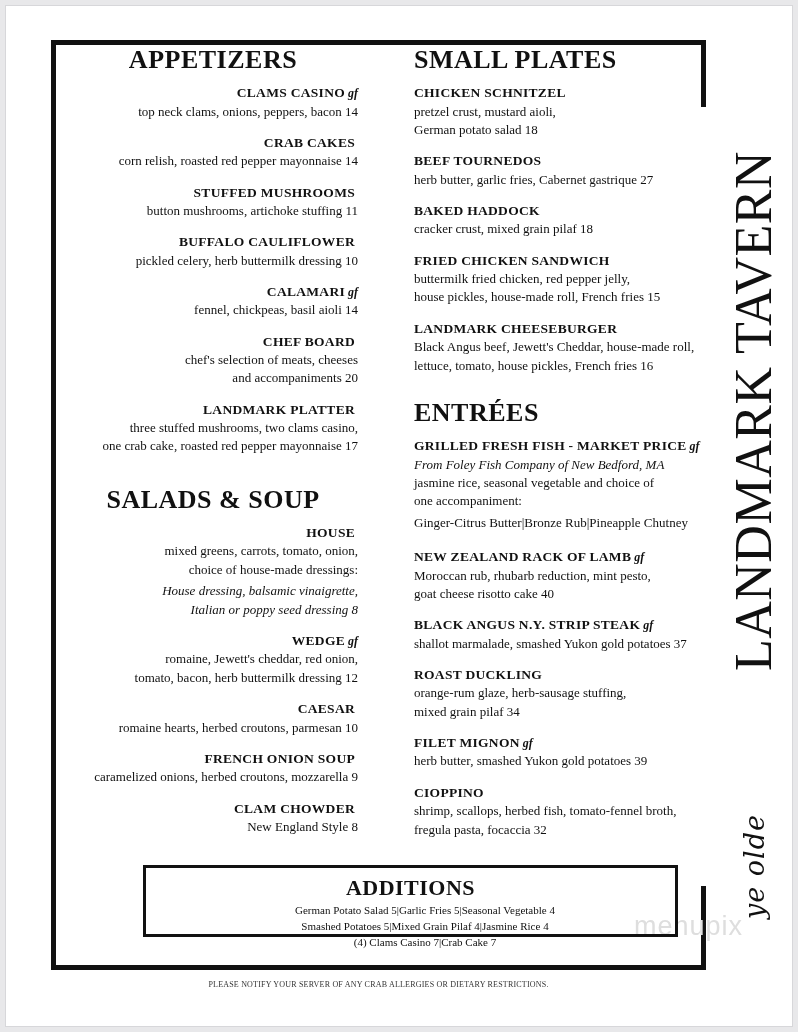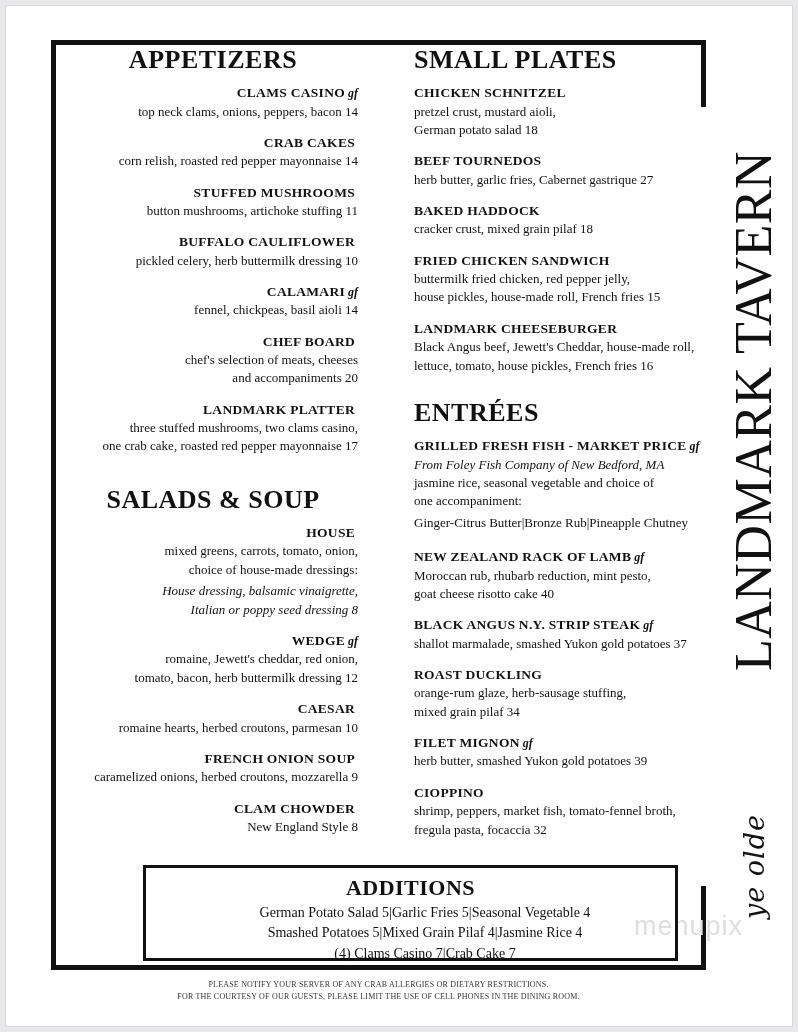--- a/index.html
+++ b/index.html
@@ -157,34 +157,34 @@
   }
   .item-desc.italic { font-style: italic; }
   .desc-gap { margin-top: 3px; }
 
   
   .additions {
     position: absolute;
     left: 137px;
     top: 859px;
     width: 535px;
-    height: 96px;
+    height: 72px;
     border: 3px solid #111;
     box-sizing: border-box;
     text-align: center;
     padding-top: 7px;
   }
   .additions-title {
     font-size: 22px;
     font-weight: bold;
     letter-spacing: 0.5px;
     margin-bottom: 2px;
   }
   .additions-line {
-    font-size: 14px;
+    font-size: 11px;
     line-height: 1.45;
     padding-left: 29px;
   }
 
   
   .footer {
     position: absolute;
     left: 50px;
     top: 973px;
     width: 645px;
@@ -358,32 +358,31 @@
         <div class="item-desc">mixed grain pilaf 34</div>
       </div>
 
       <div class="item">
         <div class="item-name"><span>FILET MIGNON</span><span class="gf">gf</span></div>
         <div class="item-desc">herb butter, smashed Yukon gold potatoes 39</div>
       </div>
 
       <div class="item">
         <div class="item-name"><span>CIOPPINO</span><span class="gf"></span></div>
-        <div class="item-desc">shrimp, peppers, market fish, tomato-fennel broth,</div>
+        <div class="item-desc">shrimp, scallops, herbed fish, tomato-fennel broth,</div>
         <div class="item-desc">fregula pasta, focaccia  32</div>
       </div>
     </div>
 
   </div>
 
   <div class="additions">
     <div class="additions-title">ADDITIONS</div>
     <div class="additions-line">German Potato Salad 5|Garlic Fries 5|Seasonal Vegetable 4</div>
     <div class="additions-line">Smashed Potatoes 5|Mixed Grain Pilaf 4|Jasmine Rice 4</div>
     <div class="additions-line">(4) Clams Casino 7|Crab Cake 7</div>
   </div>
 
   <div class="footer">
     <div class="footer-line">PLEASE NOTIFY YOUR SERVER OF ANY  CRAB ALLERGIES OR DIETARY RESTRICTIONS.</div>
-    <div class="footer-line">FOR THE COURTESY OF OUR GUESTS, PLEASE LIMIT THE USE OF CELL PHONES IN THE DINING ROOM.</div>
   </div>
 
 </div>
 
 </body></html>

